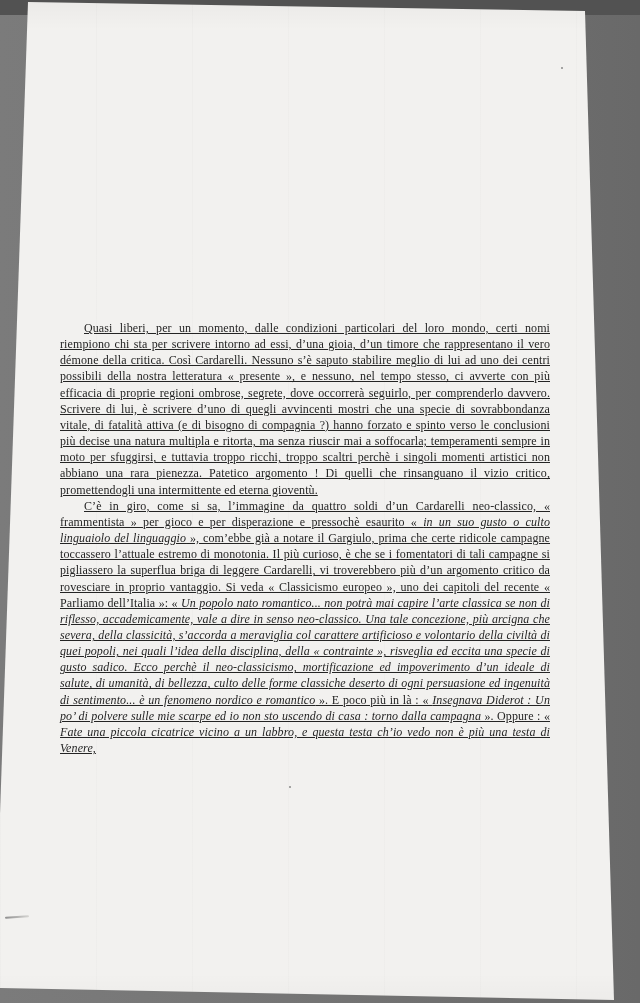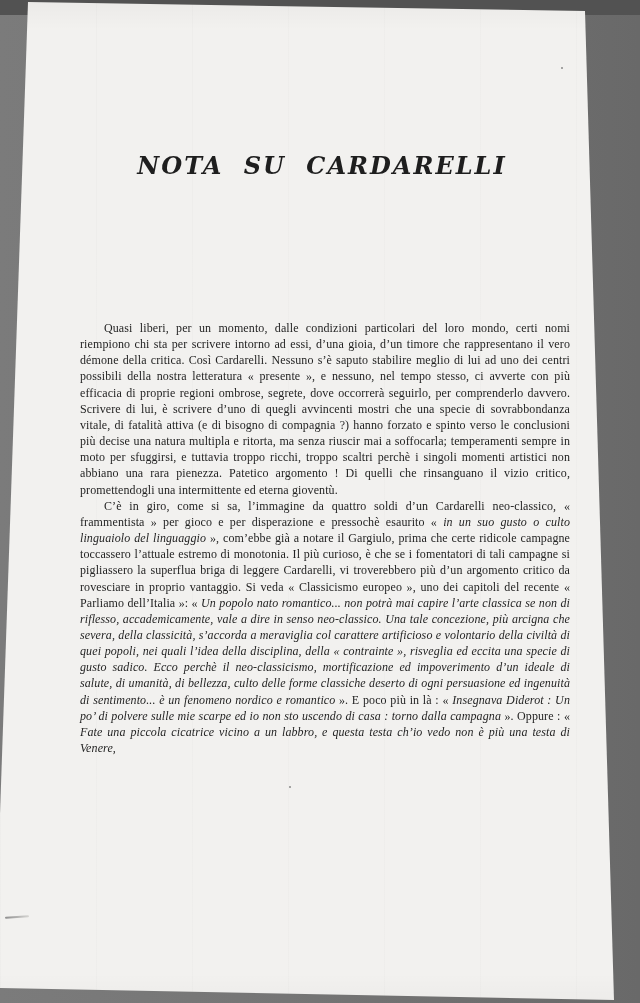--- a/index.html
+++ b/index.html
@@ -51,26 +51,27 @@
     font-weight: 700;
     font-size: 24px;
     letter-spacing: 2px;
     word-spacing: 10px;
     color: #1e1e1e;
     white-space: nowrap;
   }
   .body-text {
     position: absolute;
     top: 320px;
-    left: 80px;
+    left: 60px;
     width: 490px;
     font-size: 12px;
     line-height: 16.15px;
     text-align: justify;
     letter-spacing: 0.1px;
+    text-decoration: underline;
   }
   .para {
     margin: 0;
     text-indent: 24px;
   }
   .para em { font-style: italic; }
   
   .scratch {
     position: absolute;
     left: 5px;
@@ -86,21 +87,20 @@
   .speck-b { left: 289px; top: 786px; width: 2px; height: 2px; }
 </style>
 </head>
 <body>
 
 <div class="bed-top"></div>
 
 <div class="paper"></div>
 
 <div class="content">
-  <h1 class="title">NOTA SU CARDARELLI</h1>
 
   <div class="body-text">
     <p class="para"><span>Quasi liberi, per un momento, dalle condizioni particolari del loro mondo, certi nomi riempiono chi sta per scrivere intorno ad essi, d’una gioia, d’un timore che rappresentano il vero démone della critica. Così Cardarelli. Nessuno s’è saputo stabilire meglio di lui ad uno dei centri possibili della nostra letteratura « presente », e nessuno, nel tempo stesso, ci avverte con più efficacia di proprie regioni ombrose, segrete, dove occorrerà seguirlo, per comprenderlo davvero. Scrivere di lui, è scrivere d’uno di quegli avvincenti mostri che una specie di sovrabbondanza vitale, di fatalità attiva (e di bisogno di compagnia ?) hanno forzato e spinto verso le conclusioni più decise una natura multipla e ritorta, ma senza riuscir mai a soffocarla; temperamenti sempre in moto per sfuggirsi, e tuttavia troppo ricchi, troppo scaltri perchè i singoli momenti artistici non abbiano una rara pienezza. Patetico argomento ! Di quelli che rinsanguano il vizio critico, promettendogli una intermittente ed eterna gioventù.</span></p>
     <p class="para"><span>C’è in giro, come si sa, l’immagine da quattro soldi d’un Cardarelli neo-classico, « frammentista » per gioco e per disperazione e pressochè esaurito « </span><em>in un suo gusto o culto linguaiolo del linguaggio</em><span> », com’ebbe già a notare il Gargiulo, prima che certe ridicole campagne toccassero l’attuale estremo di monotonia. Il più curioso, è che se i fomentatori di tali campagne si pigliassero la superflua briga di leggere Cardarelli, vi troverebbero più d’un argomento critico da rovesciare in proprio vantaggio. Si veda « Classicismo europeo », uno dei capitoli del recente « Parliamo dell’Italia »: « </span><em>Un popolo nato romantico... non potrà mai capire l’arte classica se non di riflesso, accademicamente, vale a dire in senso neo-classico. Una tale concezione, più arcigna che severa, della classicità, s’accorda a meraviglia col carattere artificioso e volontario della civiltà di quei popoli, nei quali l’idea della disciplina, della « contrainte », risveglia ed eccita una specie di gusto sadico. Ecco perchè il neo-classicismo, mortificazione ed impoverimento d’un ideale di salute, di umanità, di bellezza, culto delle forme classiche deserto di ogni persuasione ed ingenuità di sentimento... è un fenomeno nordico e romantico</em><span> ». E poco più in là : « </span><em>Insegnava Diderot : Un po’ di polvere sulle mie scarpe ed io non sto uscendo di casa : torno dalla campagna</em><span> ». Oppure : « </span><em>Fate una piccola cicatrice vicino a un labbro, e questa testa ch’io vedo non è più una testa di Venere,</em></p>
   </div>
 </div>
 
 <div class="scratch"></div>
 <div class="speck speck-a"></div>
 <div class="speck speck-b"></div>

